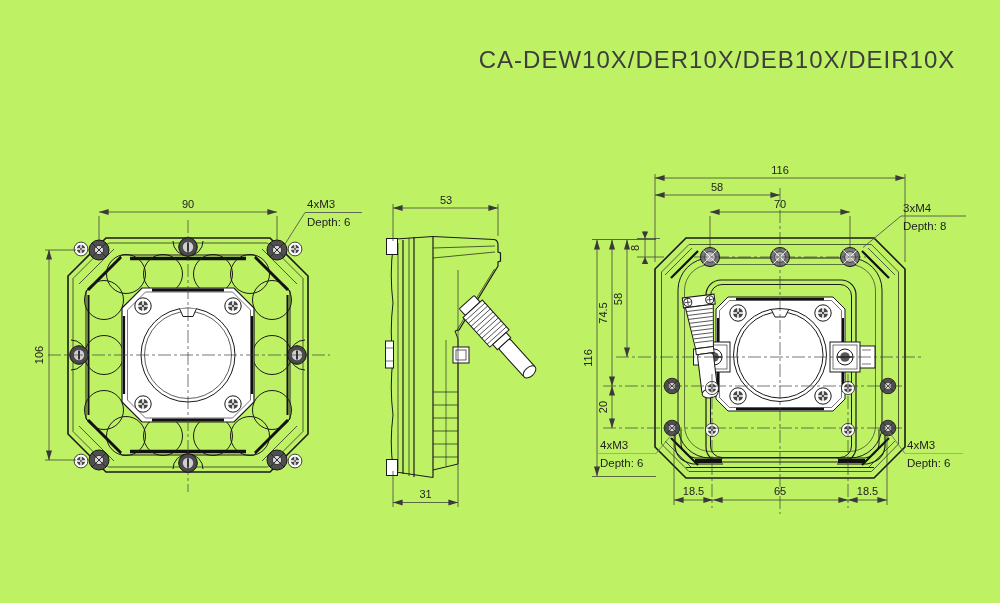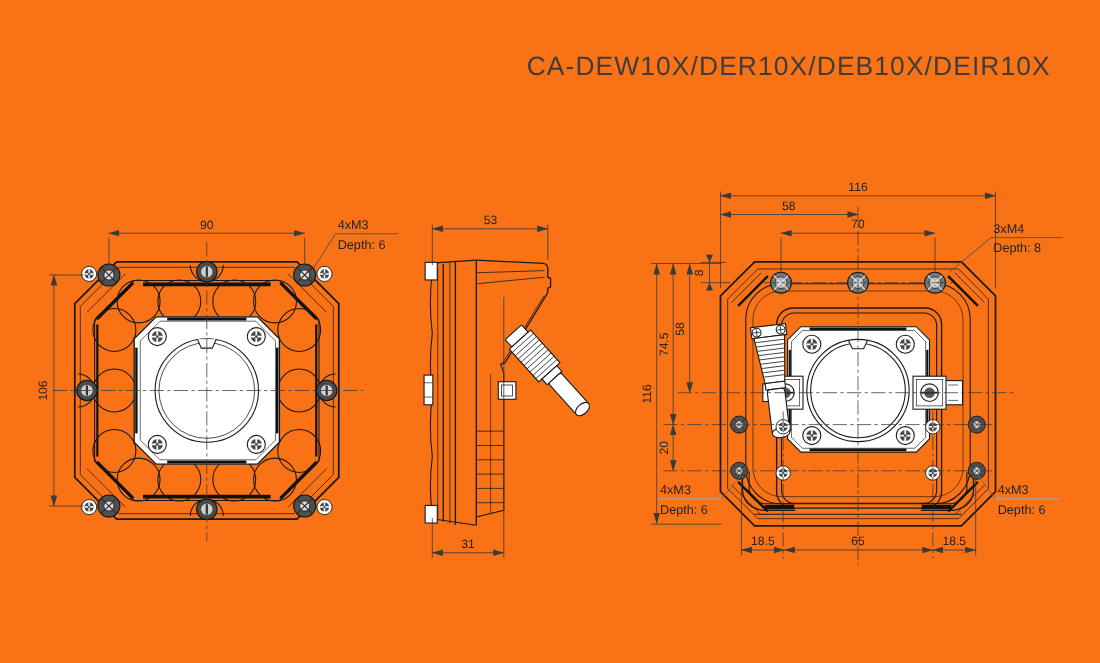--- a/index.html
+++ b/index.html
@@ -1,16 +1,16 @@
 <!DOCTYPE html>
 <html><head>
 <meta charset="utf-8">
 <style>
   html,body{margin:0;padding:0;background:#fff;}
-  .sheet{width:1000px;height:603px;background:#f97316;position:relative;overflow:hidden;
+  .sheet{width:1000px;height:603px;background:#bef264;position:relative;overflow:hidden;
          font-family:"Liberation Sans",sans-serif;}
   svg{display:block;}
   .geo{stroke:#1a1a1a;fill:none;stroke-width:1;}
   .g07{stroke-width:0.7;} .g06{stroke-width:0.6;} .g12{stroke-width:1.2;} .g16{stroke-width:1.6;}
   .thick{stroke:#111;fill:none;}
   .wh{fill:#ffffff;}
   .ext,.dimline{stroke:#3a3a3a;stroke-width:0.75;fill:none;}
   .dimline{marker-start:url(#arr);marker-end:url(#arr);}
   .cl{stroke:#3c3c3c;stroke-width:0.7;fill:none;stroke-dasharray:13 3 3 3;}
   .dim{font-size:11px;fill:#222222;}

